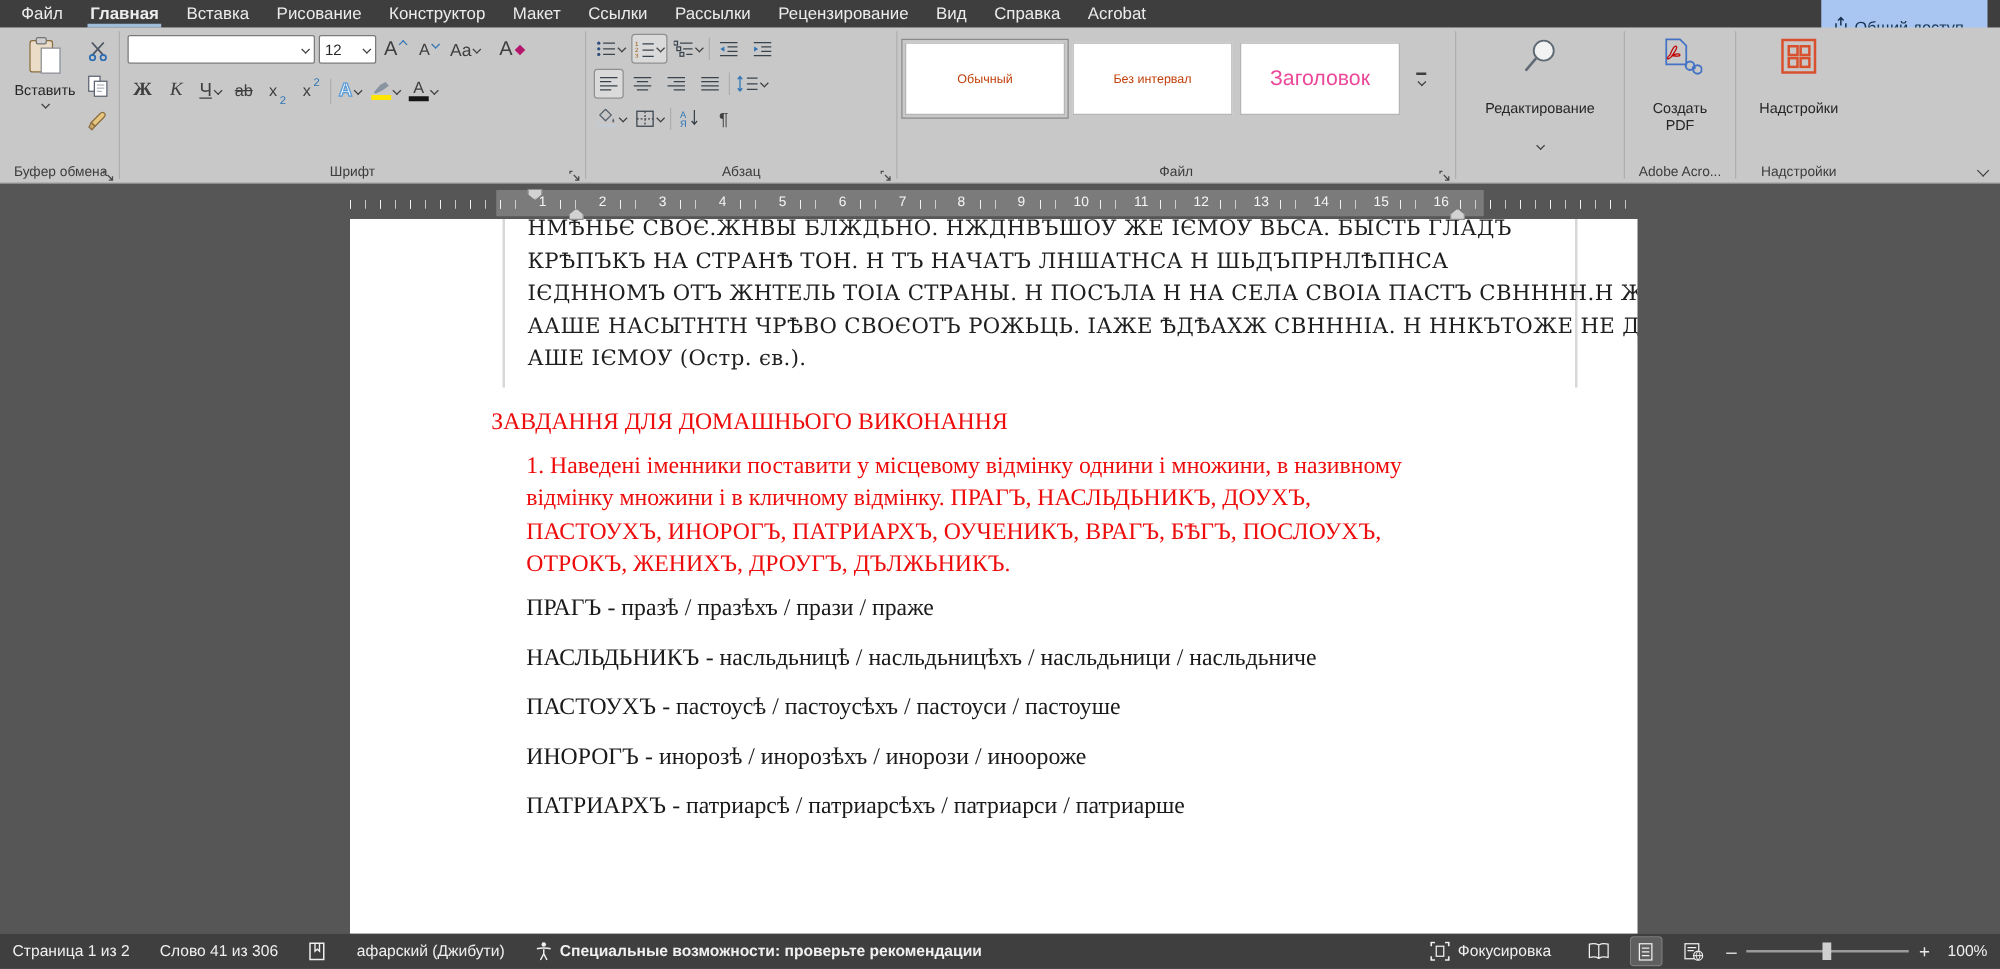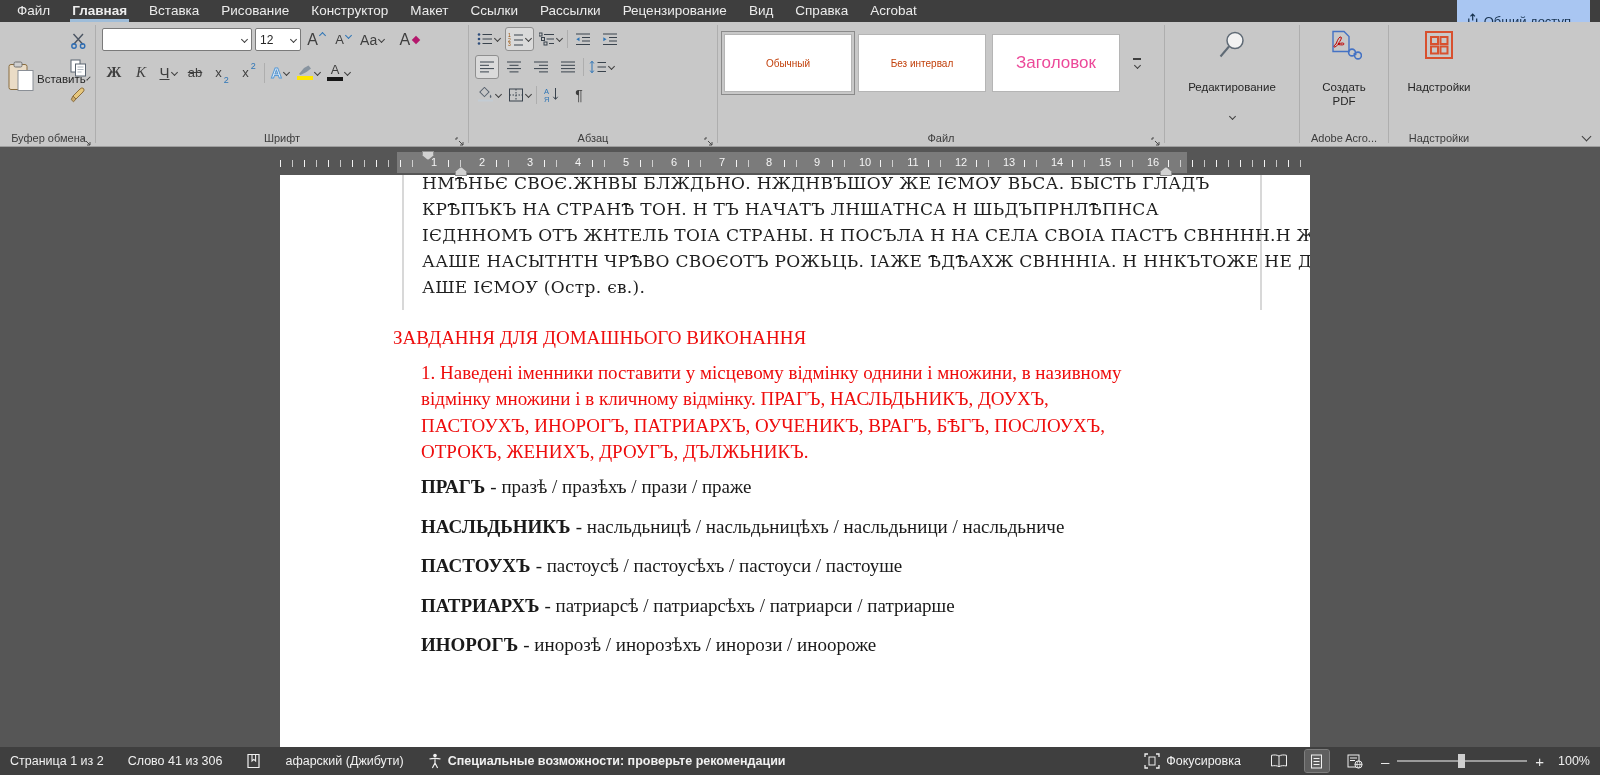--- a/index.html
+++ b/index.html
@@ -25,21 +25,21 @@
     border-bottom:1px solid #9e9e9e;padding:0 2px}
   .rgroup{position:relative;display:flex;flex-direction:column;padding:4px 6px 18px}
   .glabel{position:absolute;bottom:2px;left:0;right:0;text-align:center;font-size:11px;color:#3c3c3c;white-space:nowrap}
   .launcher{position:absolute;right:3px;bottom:3px;width:10px;height:10px}
   .vsep{width:1px;background:#aeaeae;margin:3px 0}
   .smallbtn{height:24px;min-width:24px;display:flex;align-items:center;justify-content:center;
     gap:2px;color:#3f3f3f;font-size:15px;padding:0 2px}
   .rowline{display:flex;align-items:center;gap:3px;height:27px}
   .activebox{border:1px solid #8f8f8f;background:#dadada;border-radius:3px}
 
-  .paste{display:flex;flex-direction:row;align-items:center;width:56px;gap:2px;padding-top:3px}
+  .paste{display:flex;flex-direction:column;align-items:center;width:56px;gap:2px;padding-top:3px}
   .paste .plabel{font-size:11.5px;color:#262626}
   .minicol{display:flex;flex-direction:column;justify-content:flex-start;gap:6px;padding:6px 2px 0 6px}
 
   .combo{background:#fff;border:1px solid #7a7a7a;border-radius:2px;height:23px;
     display:flex;align-items:center;font-size:12px;color:#262626;padding:0 4px;justify-content:space-between}
   .font-name{width:150px}
   .font-size{width:46px}
 
   .bold-g{font-weight:bold;font-family:"Liberation Serif",serif}
   .ital-g{font-style:italic;font-family:"Liberation Serif",serif}
@@ -85,21 +85,21 @@
   .doc-serif{font-family:"Liberation Serif","DejaVu Serif",serif}
   .manuscript{margin:-7px 48px 0 122px;border-left:2px solid #d8d8d8;border-right:2px solid #d8d8d8;
     padding:2px 0 10px 18px;font-family:"DejaVu Serif",serif;font-size:17px;line-height:26px;
     color:#1f1f1f;letter-spacing:.3px}
   .manuscript div{white-space:nowrap}
   .red-heading{margin:17px 0 0 113px;font-size:19px;color:#ee0d0d;white-space:nowrap}
   .task{margin:11px 0 0 141px;font-size:19px;color:#ee0d0d;line-height:26.3px}
   .task div{white-space:nowrap}
   .answers{margin:12px 0 0 141px;font-size:19px;color:#1a1a1a}
   .ans{line-height:20px;margin-bottom:19.5px;white-space:nowrap}
-  .ans b{font-weight:bold}
+  .ans b{font-weight:normal}
   .ans span{margin-left:5px}
 
   
   .statusbar{height:28px;background:#3f3f3f;color:#f0f0f0;display:flex;align-items:center;
     font-size:12.5px;padding:0 10px;gap:0;white-space:nowrap}
   .sitem{display:flex;align-items:center;gap:6px;padding:0 12px;height:28px}
   .sitem.first{padding-left:0}
   .sb-bold{font-weight:bold}
   .sright{margin-left:auto;display:flex;align-items:center;gap:14px}
   .viewbtn{width:24px;height:22px;display:flex;align-items:center;justify-content:center;border-radius:2px}
@@ -469,22 +469,22 @@
     <div class="task doc-serif">
       <div>1. Наведені іменники поставити у місцевому відмінку однини і множини, в називному</div>
       <div>відмінку множини і в кличному відмінку. ПРАГЪ, НАСЛЬДЬНИКЪ, ДОУХЪ,</div>
       <div>ПАСТОУХЪ, ИНОРОГЪ, ПАТРИАРХЪ, ОУЧЕНИКЪ, ВРАГЪ, БѢГЪ, ПОСЛОУХЪ,</div>
       <div>ОТРОКЪ, ЖЕНИХЪ, ДРОУГЪ, ДЪЛЖЬНИКЪ.</div>
     </div>
     <div class="answers doc-serif">
       <div class="ans"><b>ПРАГЪ</b><span>- празѣ / празѣхъ / прази / праже</span></div>
       <div class="ans"><b>НАСЛЬДЬНИКЪ</b><span>- насльдьницѣ / насльдьницѣхъ / насльдьници / насльдьниче</span></div>
       <div class="ans"><b>ПАСТОУХЪ</b><span>- пастоусѣ / пастоусѣхъ / пастоуси / пастоуше</span></div>
+      <div class="ans"><b>ИНОРОГЪ</b><span>- инорозѣ / инорозѣхъ / инорози / иноороже</span></div>
       <div class="ans"><b>ПАТРИАРХЪ</b><span>- патриарсѣ / патриарсѣхъ / патриарси / патриарше</span></div>
-      <div class="ans"><b>ИНОРОГЪ</b><span>- инорозѣ / инорозѣхъ / инорози / иноороже</span></div>
     </div>
   </div>
 </div>
 
 <div class="statusbar">
   <span class="sitem first">Страница 1 из 2</span>
   <span class="sitem">Слово 41 из 306</span>
   <span class="sitem">
     <svg width="15" height="16" viewBox="0 0 15 16">
         <path d="M2 1.5 H13 V14.5 H2 Z" fill="none" stroke="#f0f0f0" stroke-width="1.2"></path>

